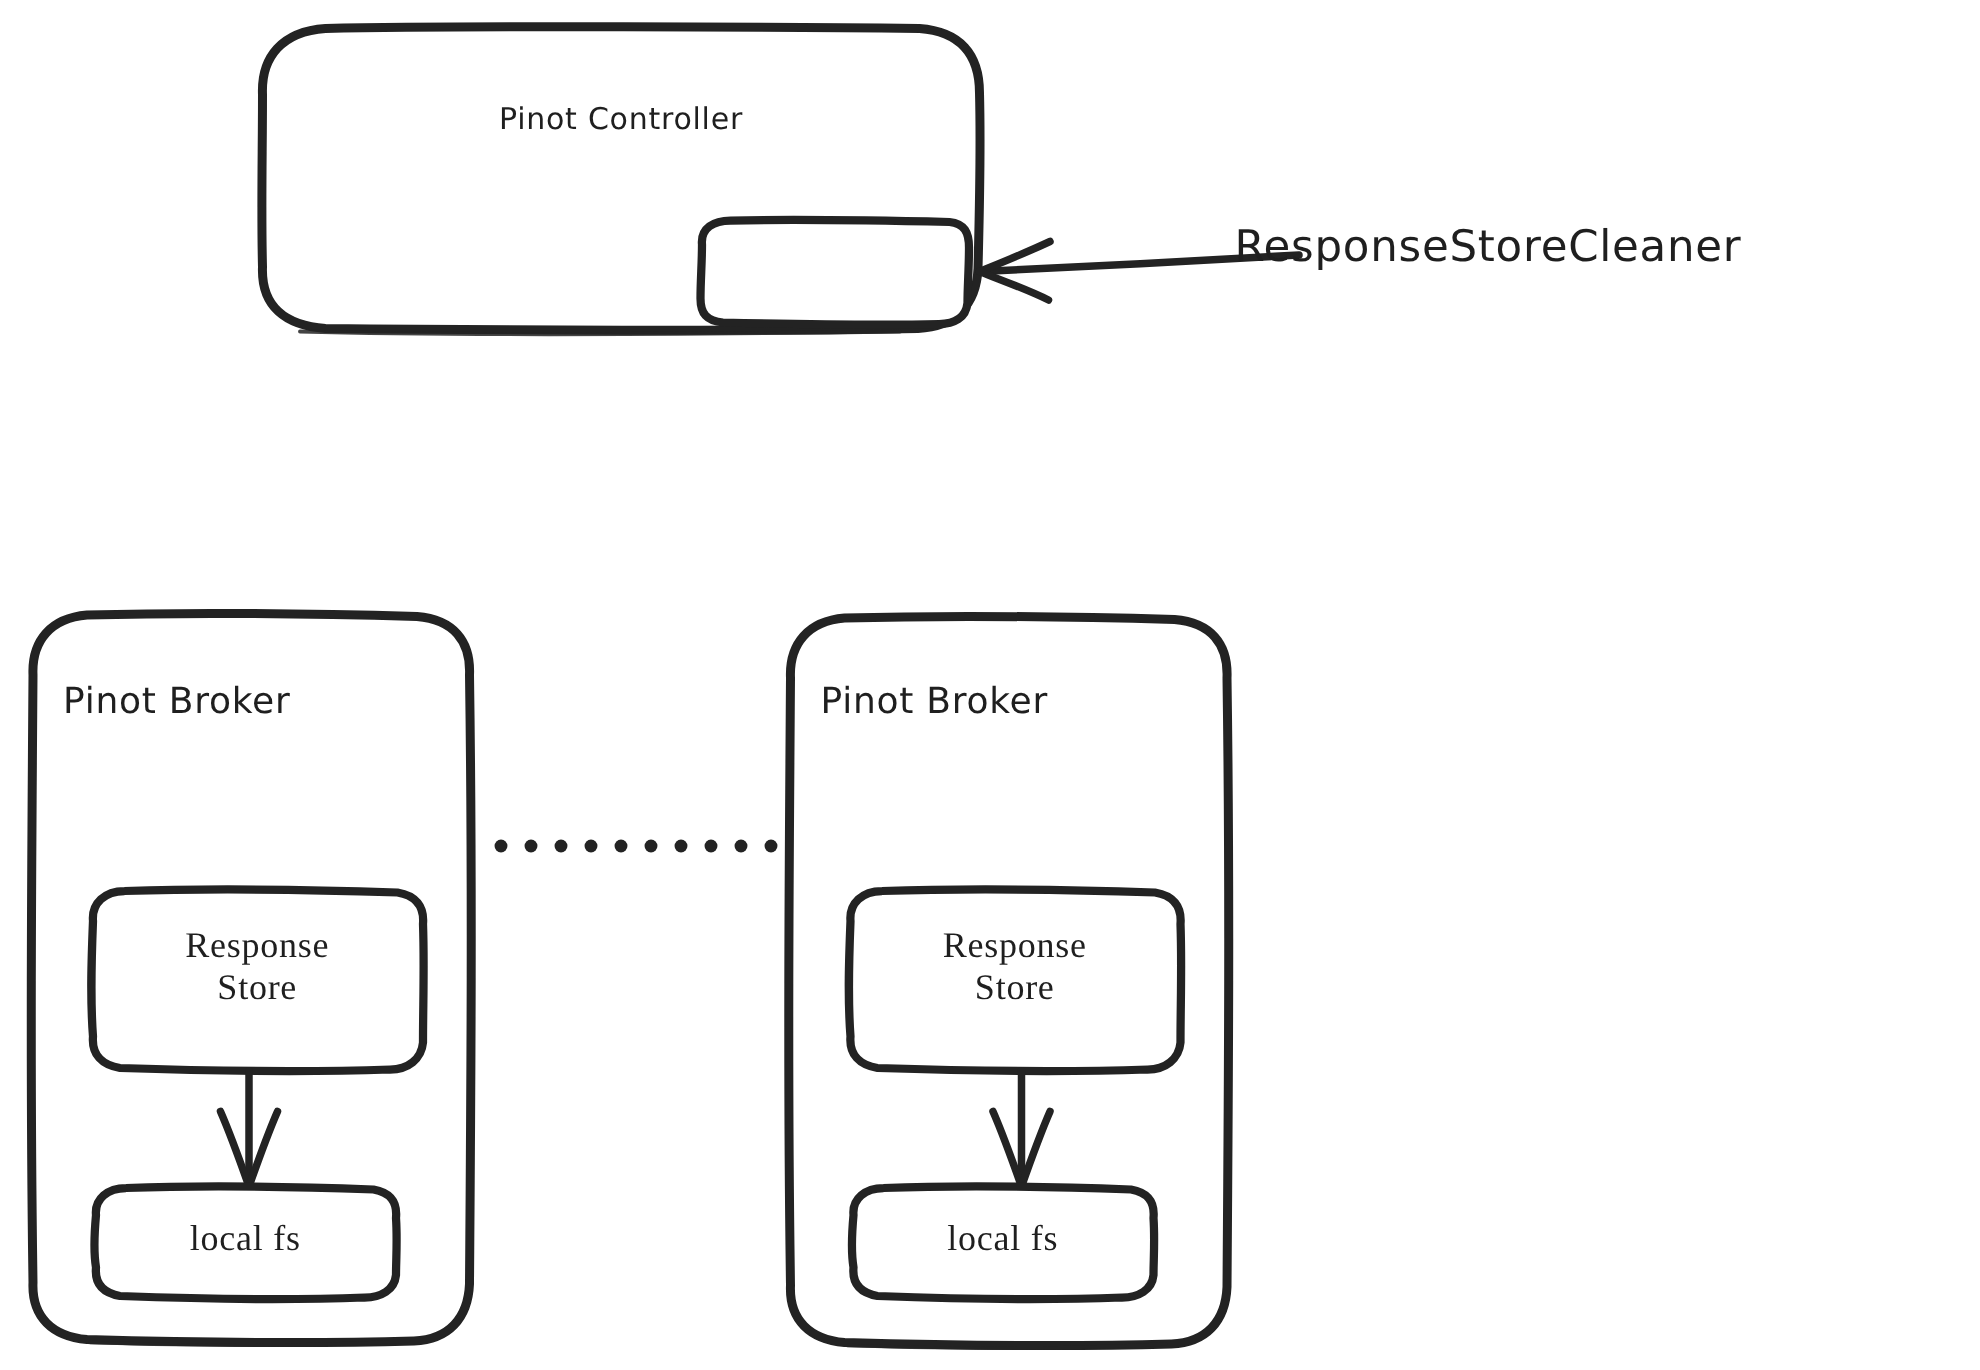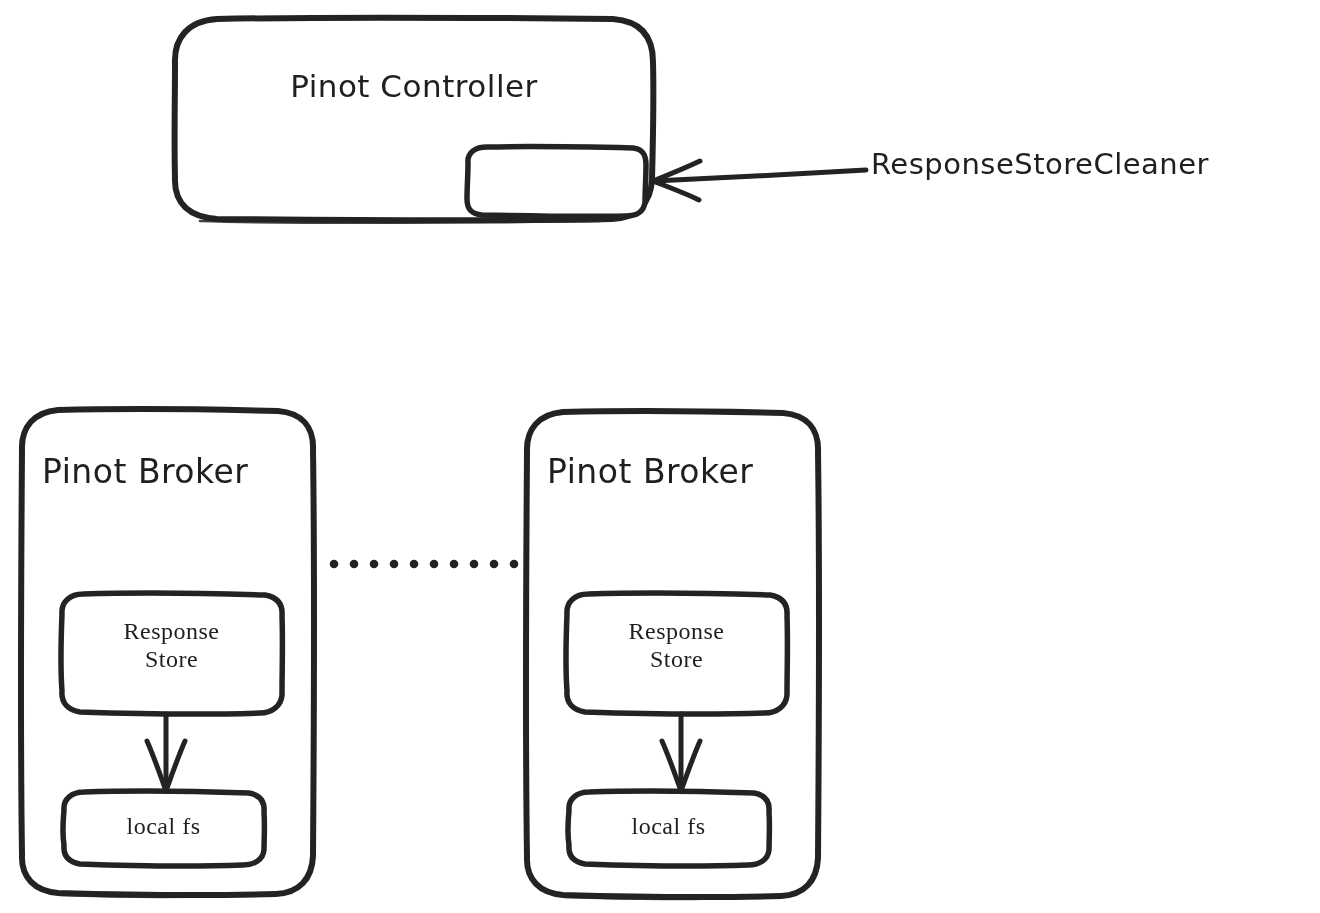--- a/index.html
+++ b/index.html
@@ -44,38 +44,38 @@
     white-space: pre;
     text-align: center;
     letter-spacing: 0.5px;
     line-height: 1.18;
     user-select: none;
   }
   .label-controller {
     left: 174px;
     top: 68px;
     width: 480px;
-    font-size: 31px;
+    font-size: 20px;
   }
   .label-broker {
-    font-size: 33px;
+    font-size: 24px;
     text-align: left;
   }
   .label-broker-left  { left: 42px;  top: 453px; width: 272px; }
   .label-broker-right { left: 547px; top: 453px; width: 272px; }
   .label-inner {
     font-size: 24px;
     font-family: Liberation Serif, serif;
   }
   .label-rs-left  { left: 60px;  top: 617px; width: 223px; }
   .label-rs-right { left: 565px; top: 617px; width: 223px; }
   .label-fs-left  { left: 62px;  top: 812px; width: 203px; }
   .label-fs-right { left: 567px; top: 812px; width: 203px; }
   .label-cleaner {
-    left: 871px;
+    left: 823px;
     top: 147px;
     width: 440px;
     font-size: 29px;
     text-align: left;
   }
 </style>
 </head>
 <body>
 
 <div id="diagram-canvas">

